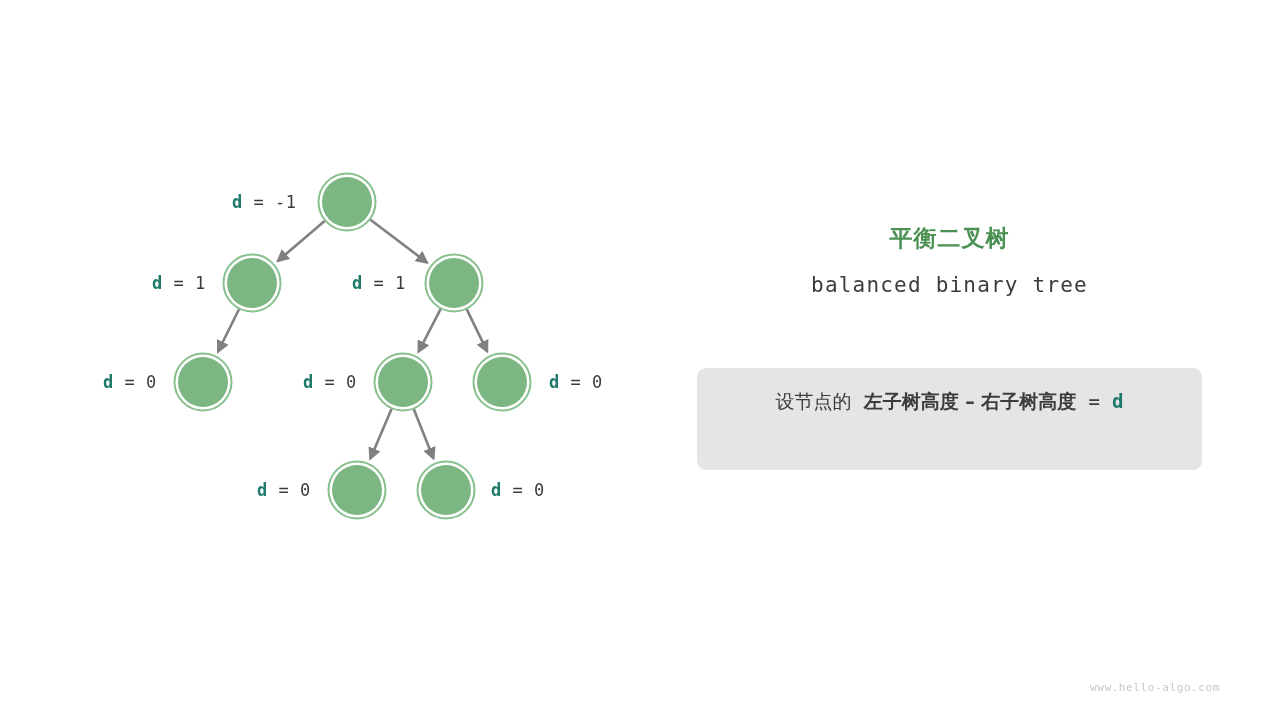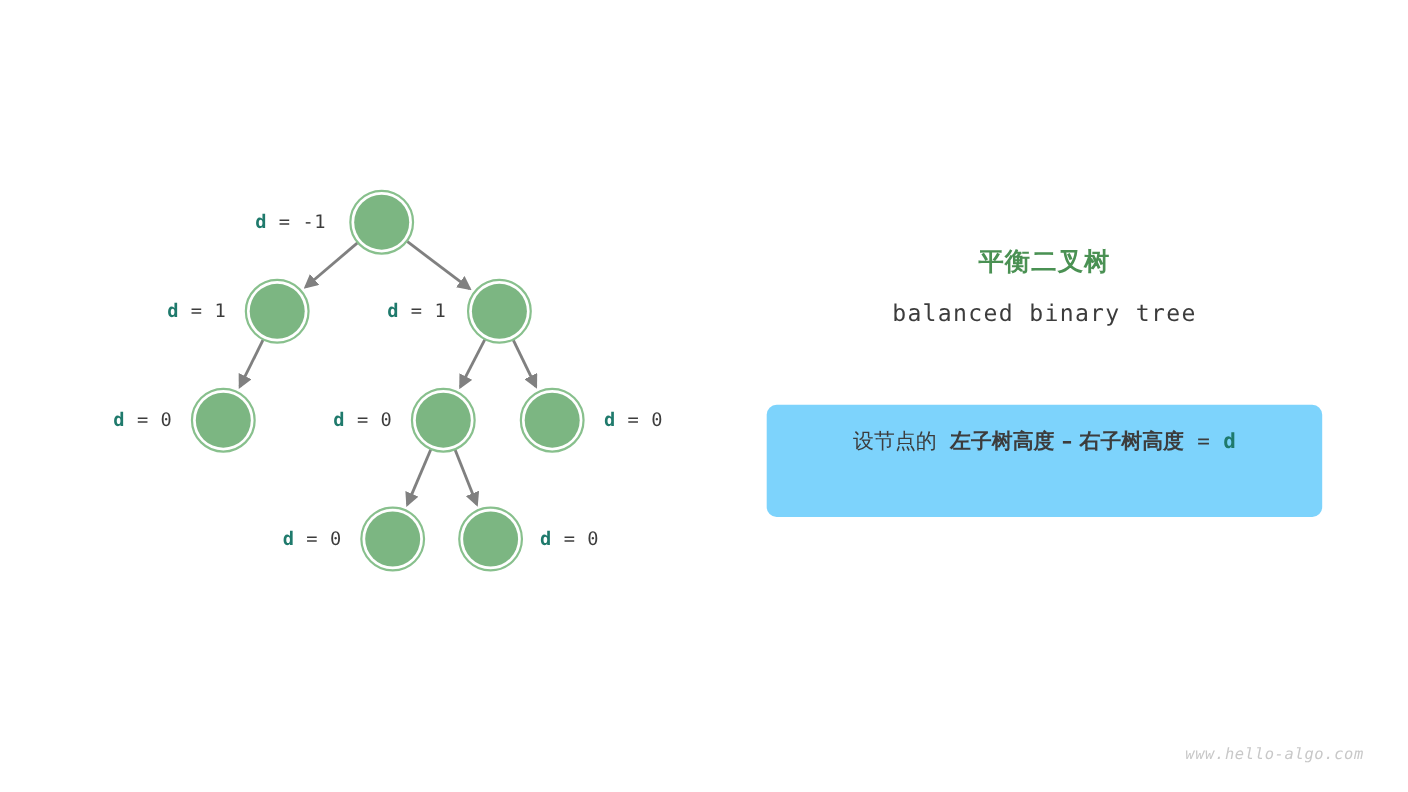--- a/index.html
+++ b/index.html
@@ -70,21 +70,21 @@
     letter-spacing: 1.2px;
     margin-top: 20px;
   }
 
   .info-box {
     position: absolute;
     left: 697px;
     top: 368px;
     width: 505px;
     height: 102px;
-    background: #7dd3fc;
+    background: #e5e5e5;
     border-radius: 9px;
     box-sizing: border-box;
     padding: 16px 0 0 0;
   }
   .info-line {
     font-family: "DejaVu Sans", sans-serif;
     font-size: 19px;
     color: #3c3c3c;
     text-align: center;
     line-height: 34px;
@@ -98,27 +98,26 @@
     font-weight: bold;
     font-family: "DejaVu Sans Mono", monospace;
   }
   .info-line .mono {
     font-family: "DejaVu Sans Mono", monospace;
   }
 
   
   .watermark {
     position: absolute;
-    right: 40px;
+    right: 60px;
     bottom: 26px;
     font-family: "DejaVu Sans Mono", monospace;
-    font-size: 14px;
+    font-size: 11px;
     color: #c8c8c8;
     letter-spacing: 0.6px;
-    font-style: italic;
   }
 </style>
 </head>
 <body>
 
 <div id="canvas">
 
   <svg class="tree-svg" id="tree-svg" viewBox="0 0 1280 720" xmlns="http://www.w3.org/2000/svg">
     <defs>
       <marker id="arrowhead" markerWidth="5" markerHeight="5" refX="4.1" refY="2.5" orient="auto" markerUnits="strokeWidth">

